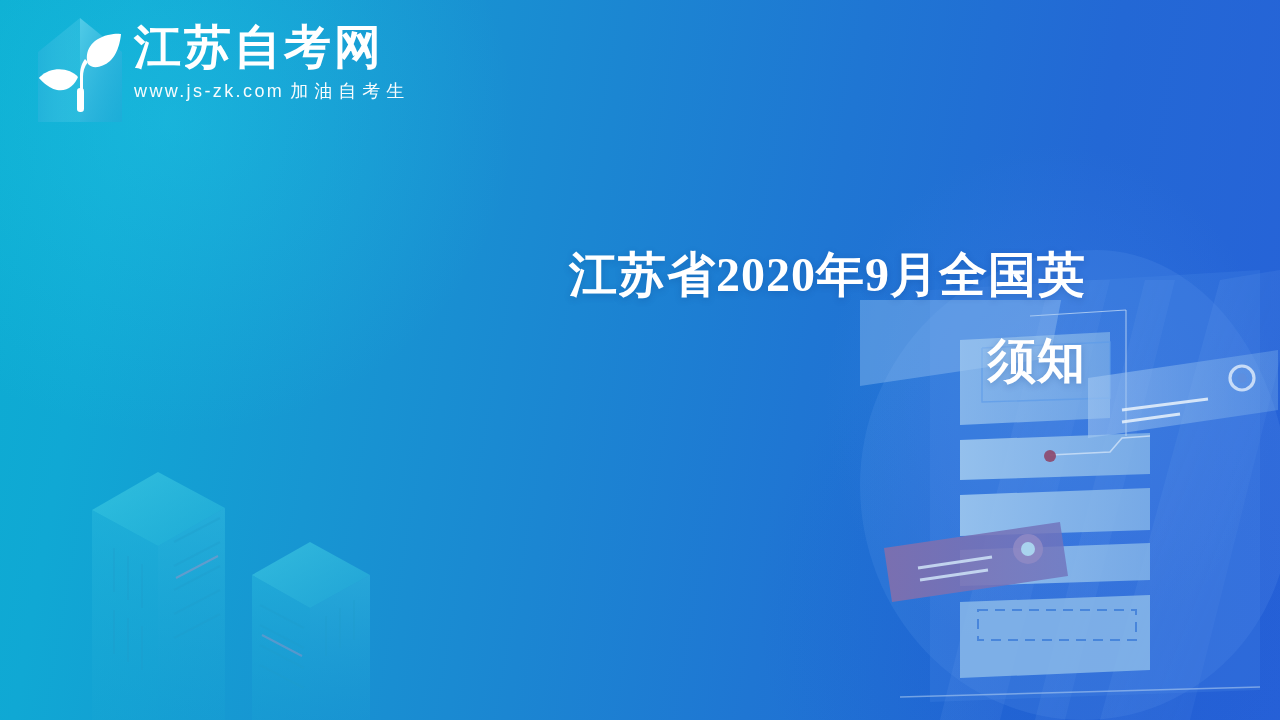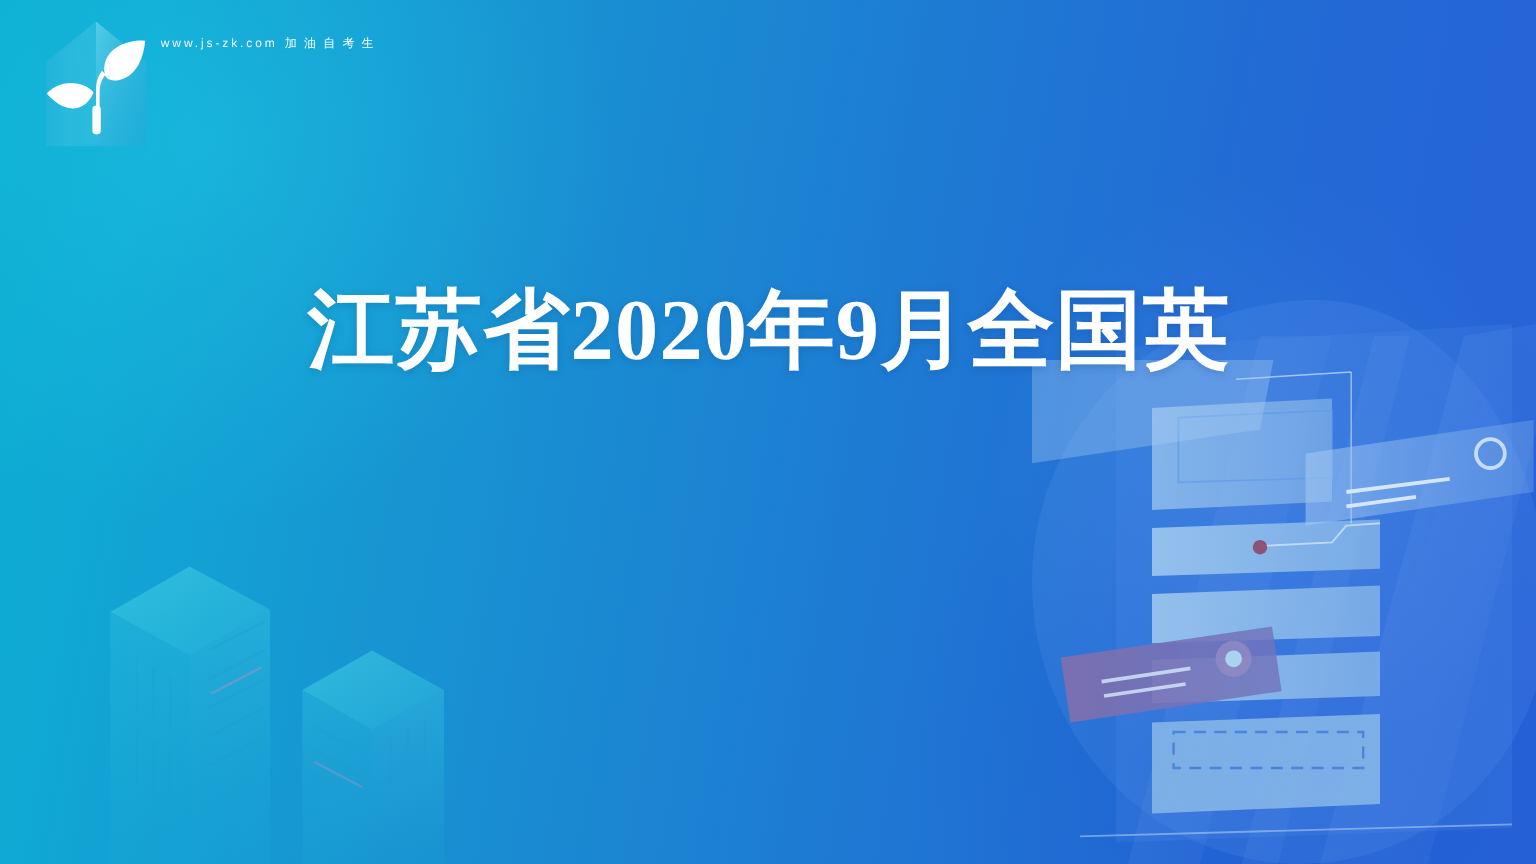--- a/index.html
+++ b/index.html
@@ -90,42 +90,42 @@
   .logo-name {
     font-size: 47px;
     font-weight: 700;
     color: #ffffff;
     letter-spacing: 3px;
     line-height: 1.06;
     white-space: nowrap;
   }
   .logo-tag {
     margin-top: 7px;
-    font-size: 10px;
+    font-size: 18px;
     color: #ffffff;
     letter-spacing: 2.4px;
     white-space: nowrap;
     opacity: 0.97;
   }
   .logo-tag .cn {
     letter-spacing: 6px;
     margin-left: 6px;
   }
 
   
   .title {
     position: absolute;
     left: 196px;
     top: 232px;
     width: 890px;
-    text-align: center;
+    text-align: right;
     color: #ffffff;
     font-family: "Liberation Serif", "DejaVu Serif", serif;
     font-weight: 700;
-    font-size: 72px;
+    font-size: 48px;
     line-height: 86px;
     letter-spacing: 1px;
     text-shadow: 0 2px 7px rgba(10,50,120,0.22);
     z-index: 40;
   }
   .title-line { display: block; }
 
   
   .buildings {
     position: absolute;
@@ -191,20 +191,21 @@
         <path d="M44 80 L44 46 C44 40 45 34 49 29 L52 32 C48 37 47 42 47 47 L47 80 Z" fill="#ffffff"></path>
         <rect x="41" y="58" width="7" height="24" rx="3.2" fill="#ffffff"></rect>
 
         <path d="M52 34 C48 22 55 9 72 5 C80 3 85 4 85 4 C85 4 84 22 74 31 C66 38 56 39 52 34 Z" fill="#ffffff"></path>
 
         <path d="M42 47 C36 40 24 37 13 41 C6 44 3 48 3 48 C3 48 11 58 21 60 C31 62 39 55 42 47 Z" fill="#ffffff"></path>
       </svg>
     </div>
 
     <div class="logo-text-wrap">
+      <div class="logo-name">江苏自考网</div>
       <div class="logo-tag">
         <span>www.js-zk.com</span><span class="cn">加油自考生</span>
       </div>
     </div>
   </div>
 
   <svg class="illus-extra" viewBox="0 0 420 470">
     <defs>
       <linearGradient id="rowg" x1="0" y1="0" x2="1" y2="0">
         <stop offset="0%" stop-color="#9cc6ee" stop-opacity="0.92"></stop>
@@ -334,15 +335,16 @@
         <line x1="256" y1="196" x2="256" y2="236"></line>
         <line x1="270" y1="188" x2="270" y2="228"></line>
         <line x1="284" y1="180" x2="284" y2="220"></line>
       </g>
       <line x1="192" y1="215" x2="232" y2="236" stroke="#b08fc2" stroke-width="2" opacity="0.40"></line>
     </g>
   </svg>
 
   <div class="title">
     <span class="title-line">江苏省2020年9月全国英</span>
+    <span class="title-line">须知</span>
   </div>
 
 </div>
 
 </body></html>

